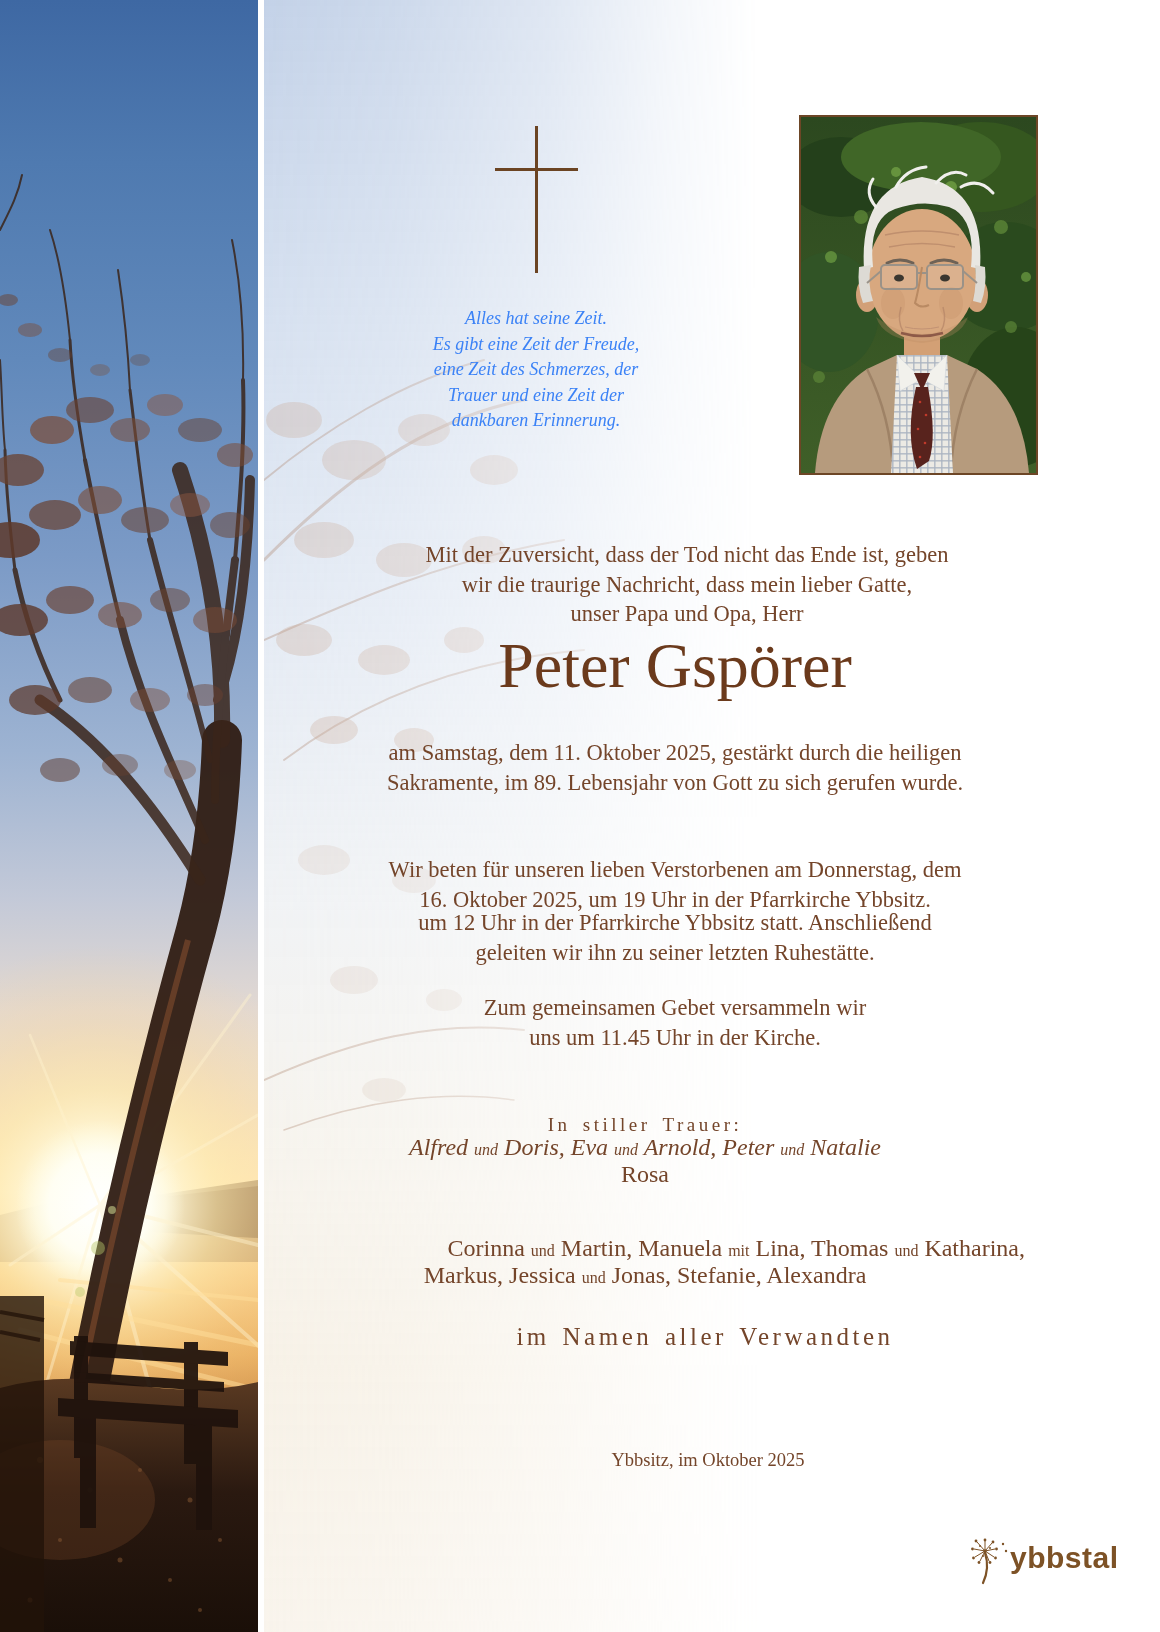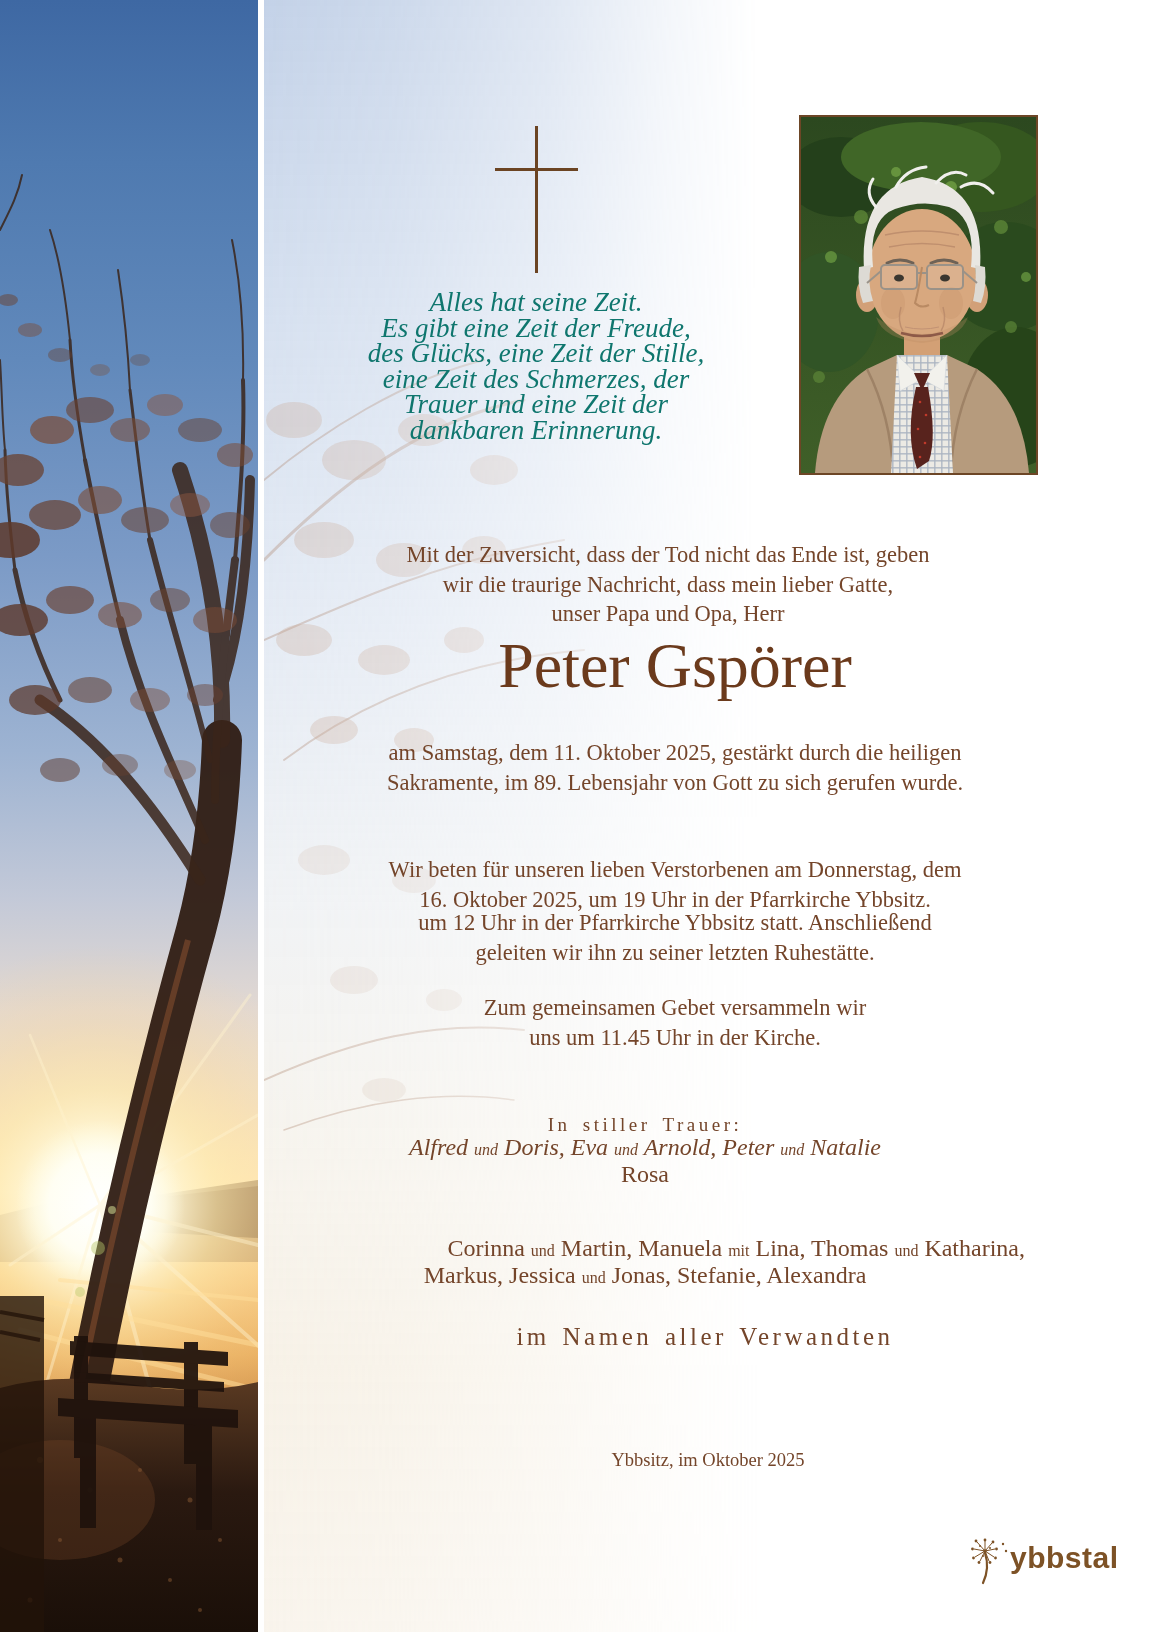--- a/index.html
+++ b/index.html
@@ -25,22 +25,22 @@
   .cross-v{position:absolute;left:535px;top:126px;width:2.5px;height:147px;background:#6b4423;z-index:3;}
   .cross-h{position:absolute;left:495px;top:168px;width:83px;height:2.5px;background:#6b4423;z-index:3;}
   
   .portrait{
     position:absolute;left:799px;top:115px;width:239px;height:360px;
     border:2px solid #6d4626;box-sizing:border-box;z-index:3;background:#36521f;
   }
   .portrait svg{display:block;}
   
   .txt{position:absolute;text-align:center;color:#74452a;z-index:3;}
-  .poem{left:366px;top:290px;width:340px;font-style:italic;font-size:27px;line-height:25.6px;color:#0f766e;}
-  .intro{left:288px;top:540px;width:760px;font-size:22.5px;line-height:29.5px;}
+  .poem{left:366px;top:306px;width:340px;font-style:italic;font-size:18px;line-height:25.6px;color:#3b82f6;}
+  .intro{left:307px;top:540px;width:760px;font-size:22.5px;line-height:29.5px;}
   .name{left:295px;top:630px;width:760px;font-size:64px;line-height:72px;color:#6b3a1c;}
   .para{left:295px;width:760px;font-size:22.5px;line-height:30px;}
   .p1{top:738px;} .p2{top:823px;margin-top:32px;} .p3{top:908px;} .p4{top:993px;}
   .trauer-heading{left:265px;top:1113px;width:760px;font-size:19px;line-height:24px;letter-spacing:3.5px;word-spacing:4px;}
   .rosa{left:265px;top:1159px;width:760px;font-size:24px;line-height:30px;}
   .nline{left:265px;width:760px;font-size:24px;line-height:30px;}
   .n1{top:1132px;font-style:italic;} .n2{top:1233px;text-align:right;} .n3{top:1260px;}
   .sw{font-size:16px;}
   .footer-line{left:325px;top:1324px;width:760px;font-size:25px;line-height:26px;letter-spacing:3.5px;word-spacing:3px;}
   .dateline{left:328px;top:1448px;width:760px;font-size:18.5px;line-height:24px;}
@@ -335,21 +335,20 @@
         <path d="M121 150 Q117 176 114 186 Q120 192 128 188" stroke="#b98a63" stroke-width="2" fill="none"></path>
         <path d="M104 210 Q121 214 138 210" stroke="#c29274" stroke-width="1" fill="none"></path>
         <path d="M100 216 Q121 222 142 216" stroke="#8d5a48" stroke-width="2.5" fill="none"></path>
       </g>
     </svg>
   </div>
 
   <div class="txt poem">
     <div>Alles hat seine Zeit.</div>
     <div>Es gibt eine Zeit der Freude,</div>
-    <div>des Glücks, eine Zeit der Stille,</div>
     <div>eine Zeit des Schmerzes, der</div>
     <div>Trauer und eine Zeit der</div>
     <div>dankbaren Erinnerung.</div>
   </div>
 
   <div class="txt intro">
     <div>Mit der Zuversicht, dass der Tod nicht das Ende ist, geben</div>
     <div>wir die traurige Nachricht, dass mein lieber Gatte,</div>
     <div>unser Papa und Opa, Herr</div>
   </div>

